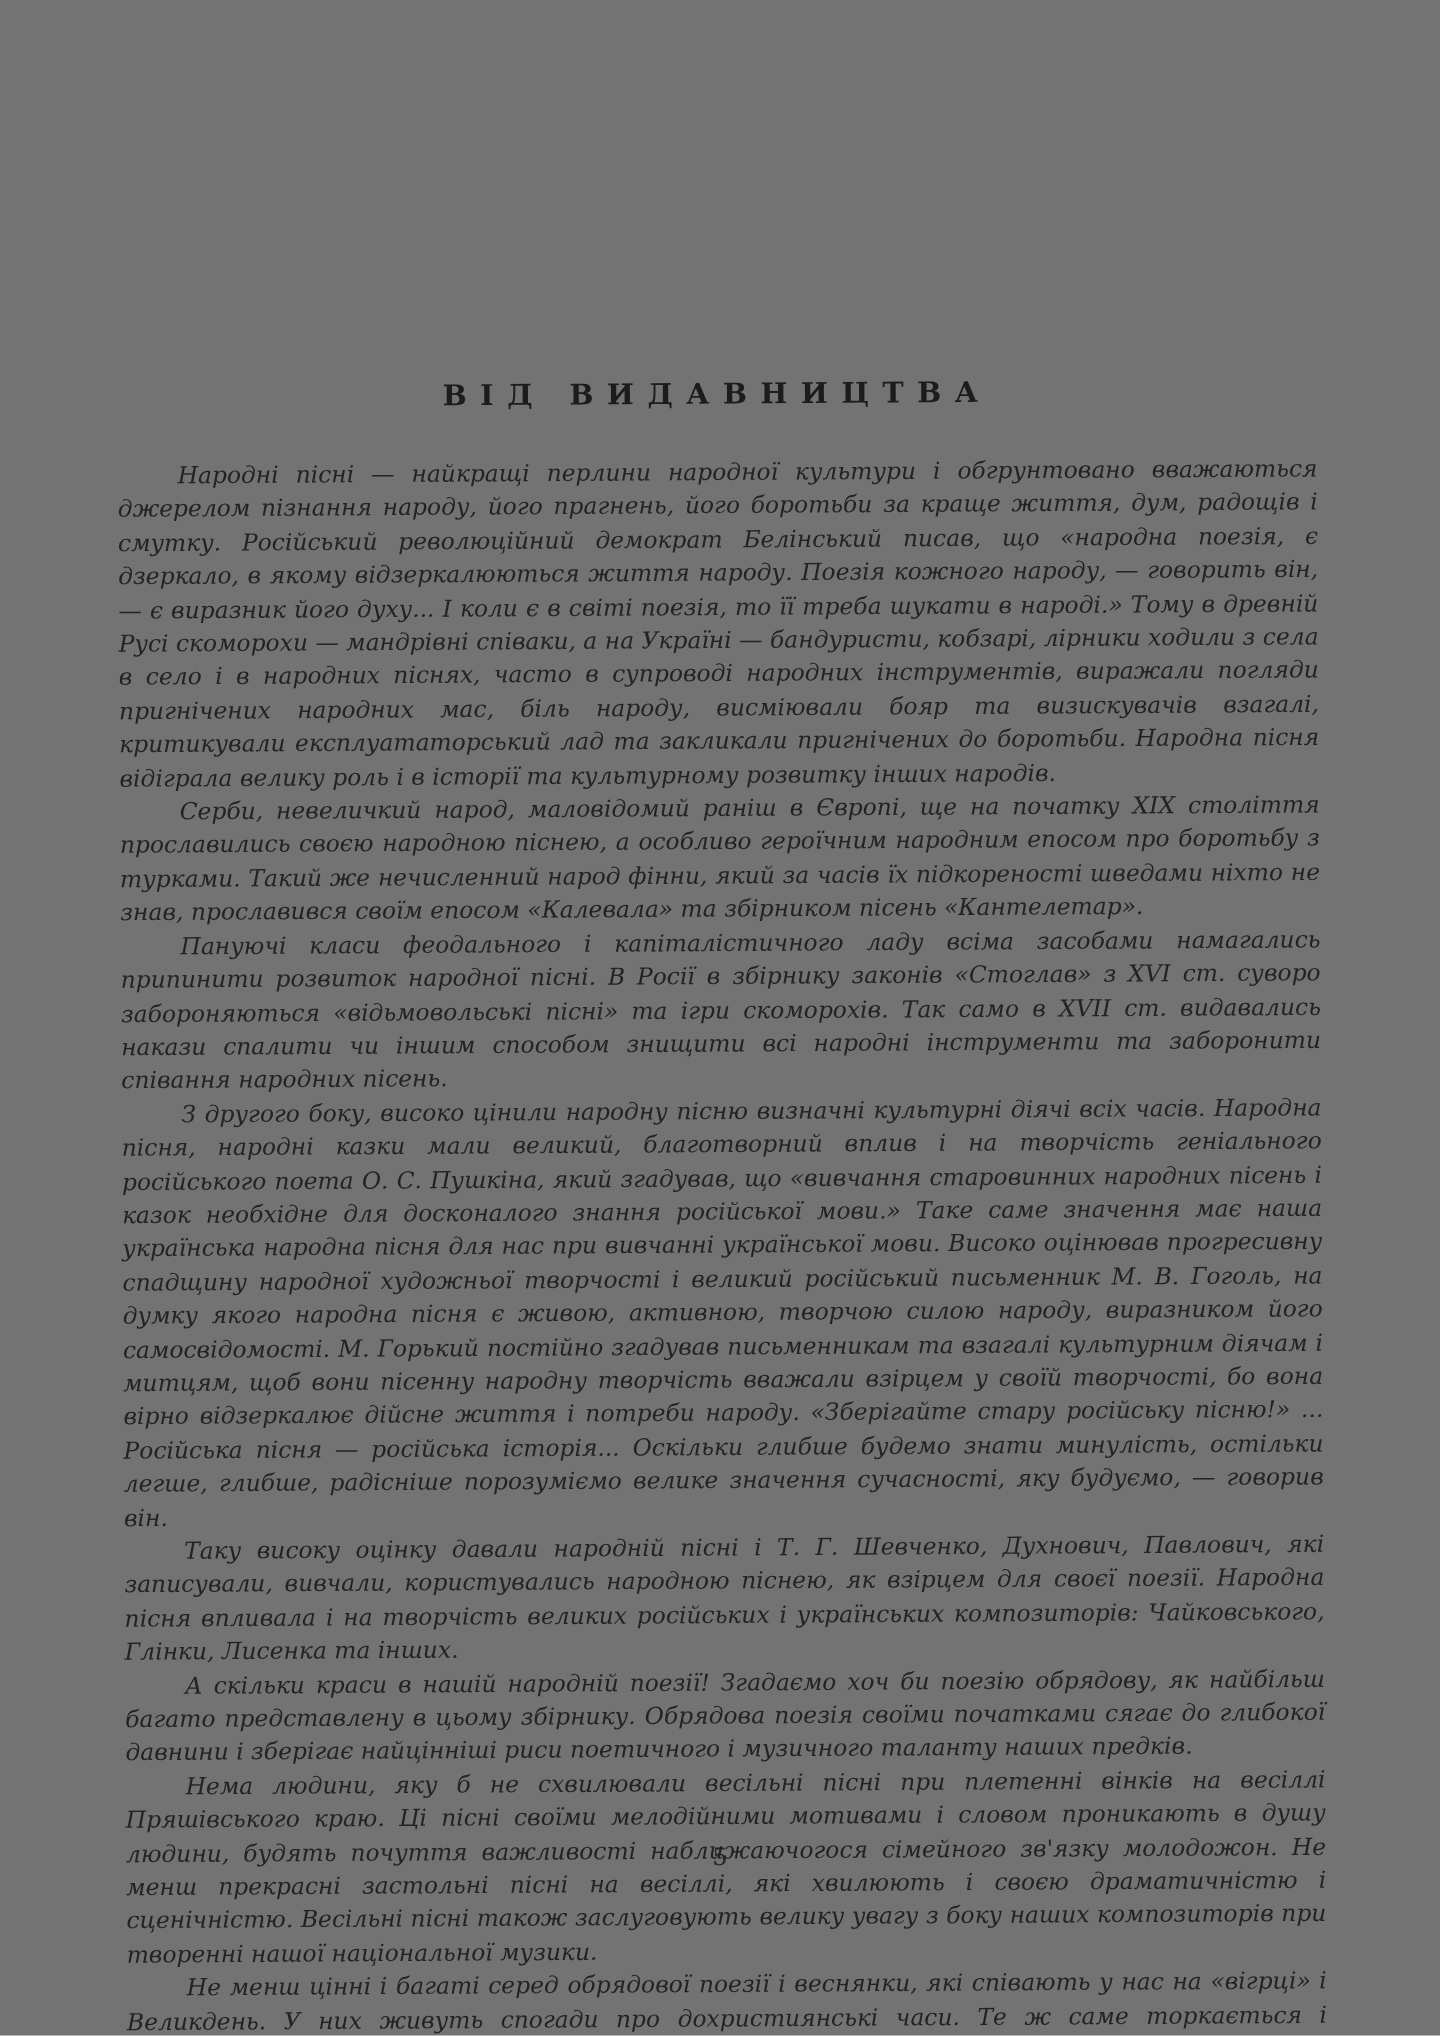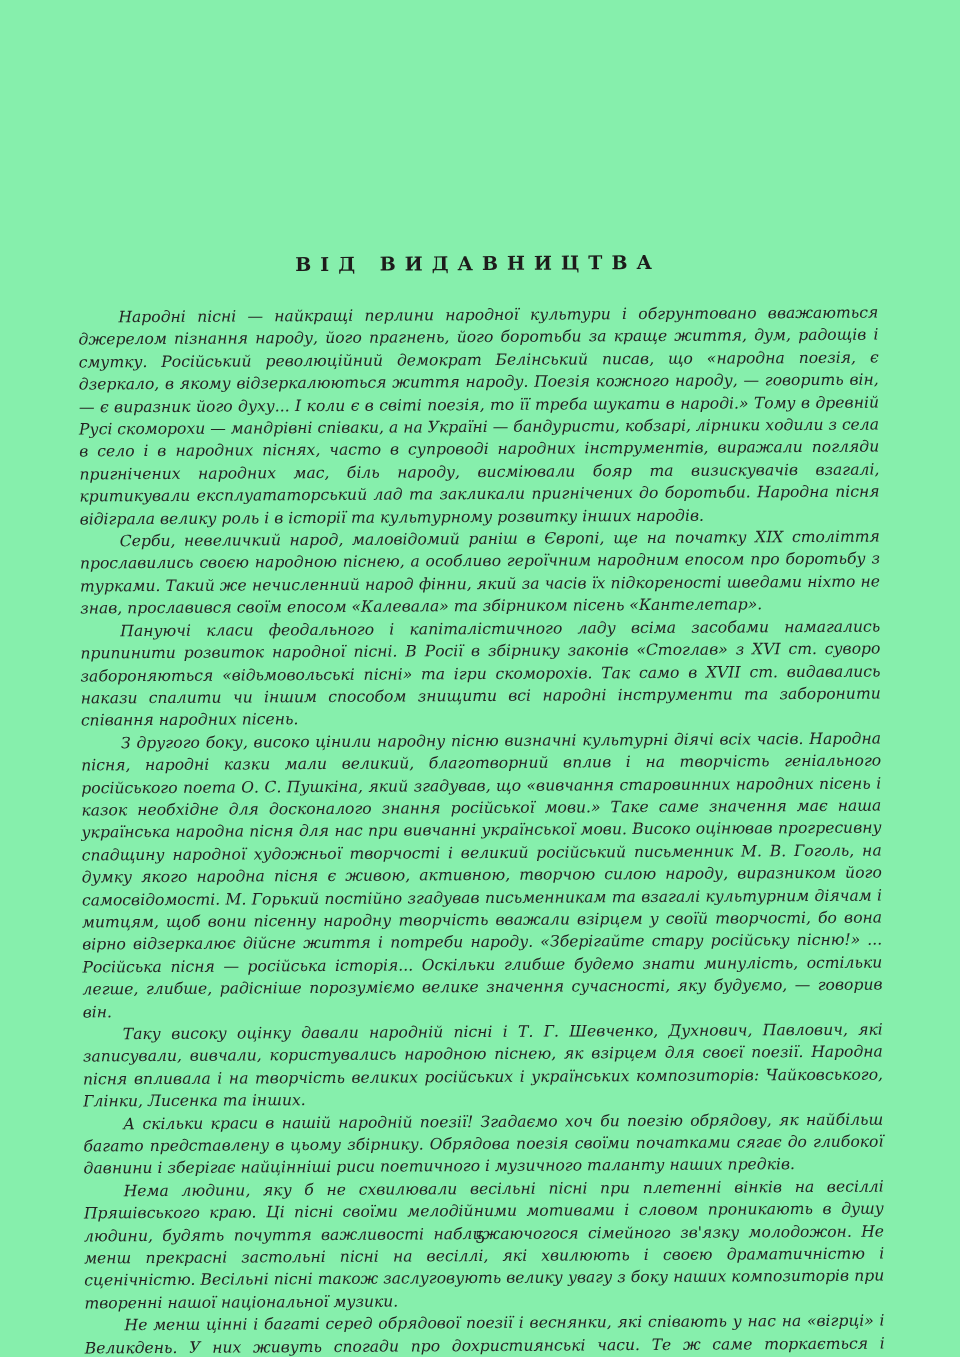--- a/index.html
+++ b/index.html
@@ -13,21 +13,21 @@
     overflow: hidden;
     font-family: "DejaVu Serif", serif;
     color: #222120;
   }
   .page {
     position: absolute;
     left: 0;
     top: 0;
     width: 960px;
     height: 1357px;
-    background: #86efac;
+    background: #737373;
   }
   .scan-area {
     position: absolute;
     left: 78px;
     top: 252px;
     width: 800px;
     transform: rotate(-0.35deg);
     transform-origin: 50% 0;
   }
   .doc-title {

